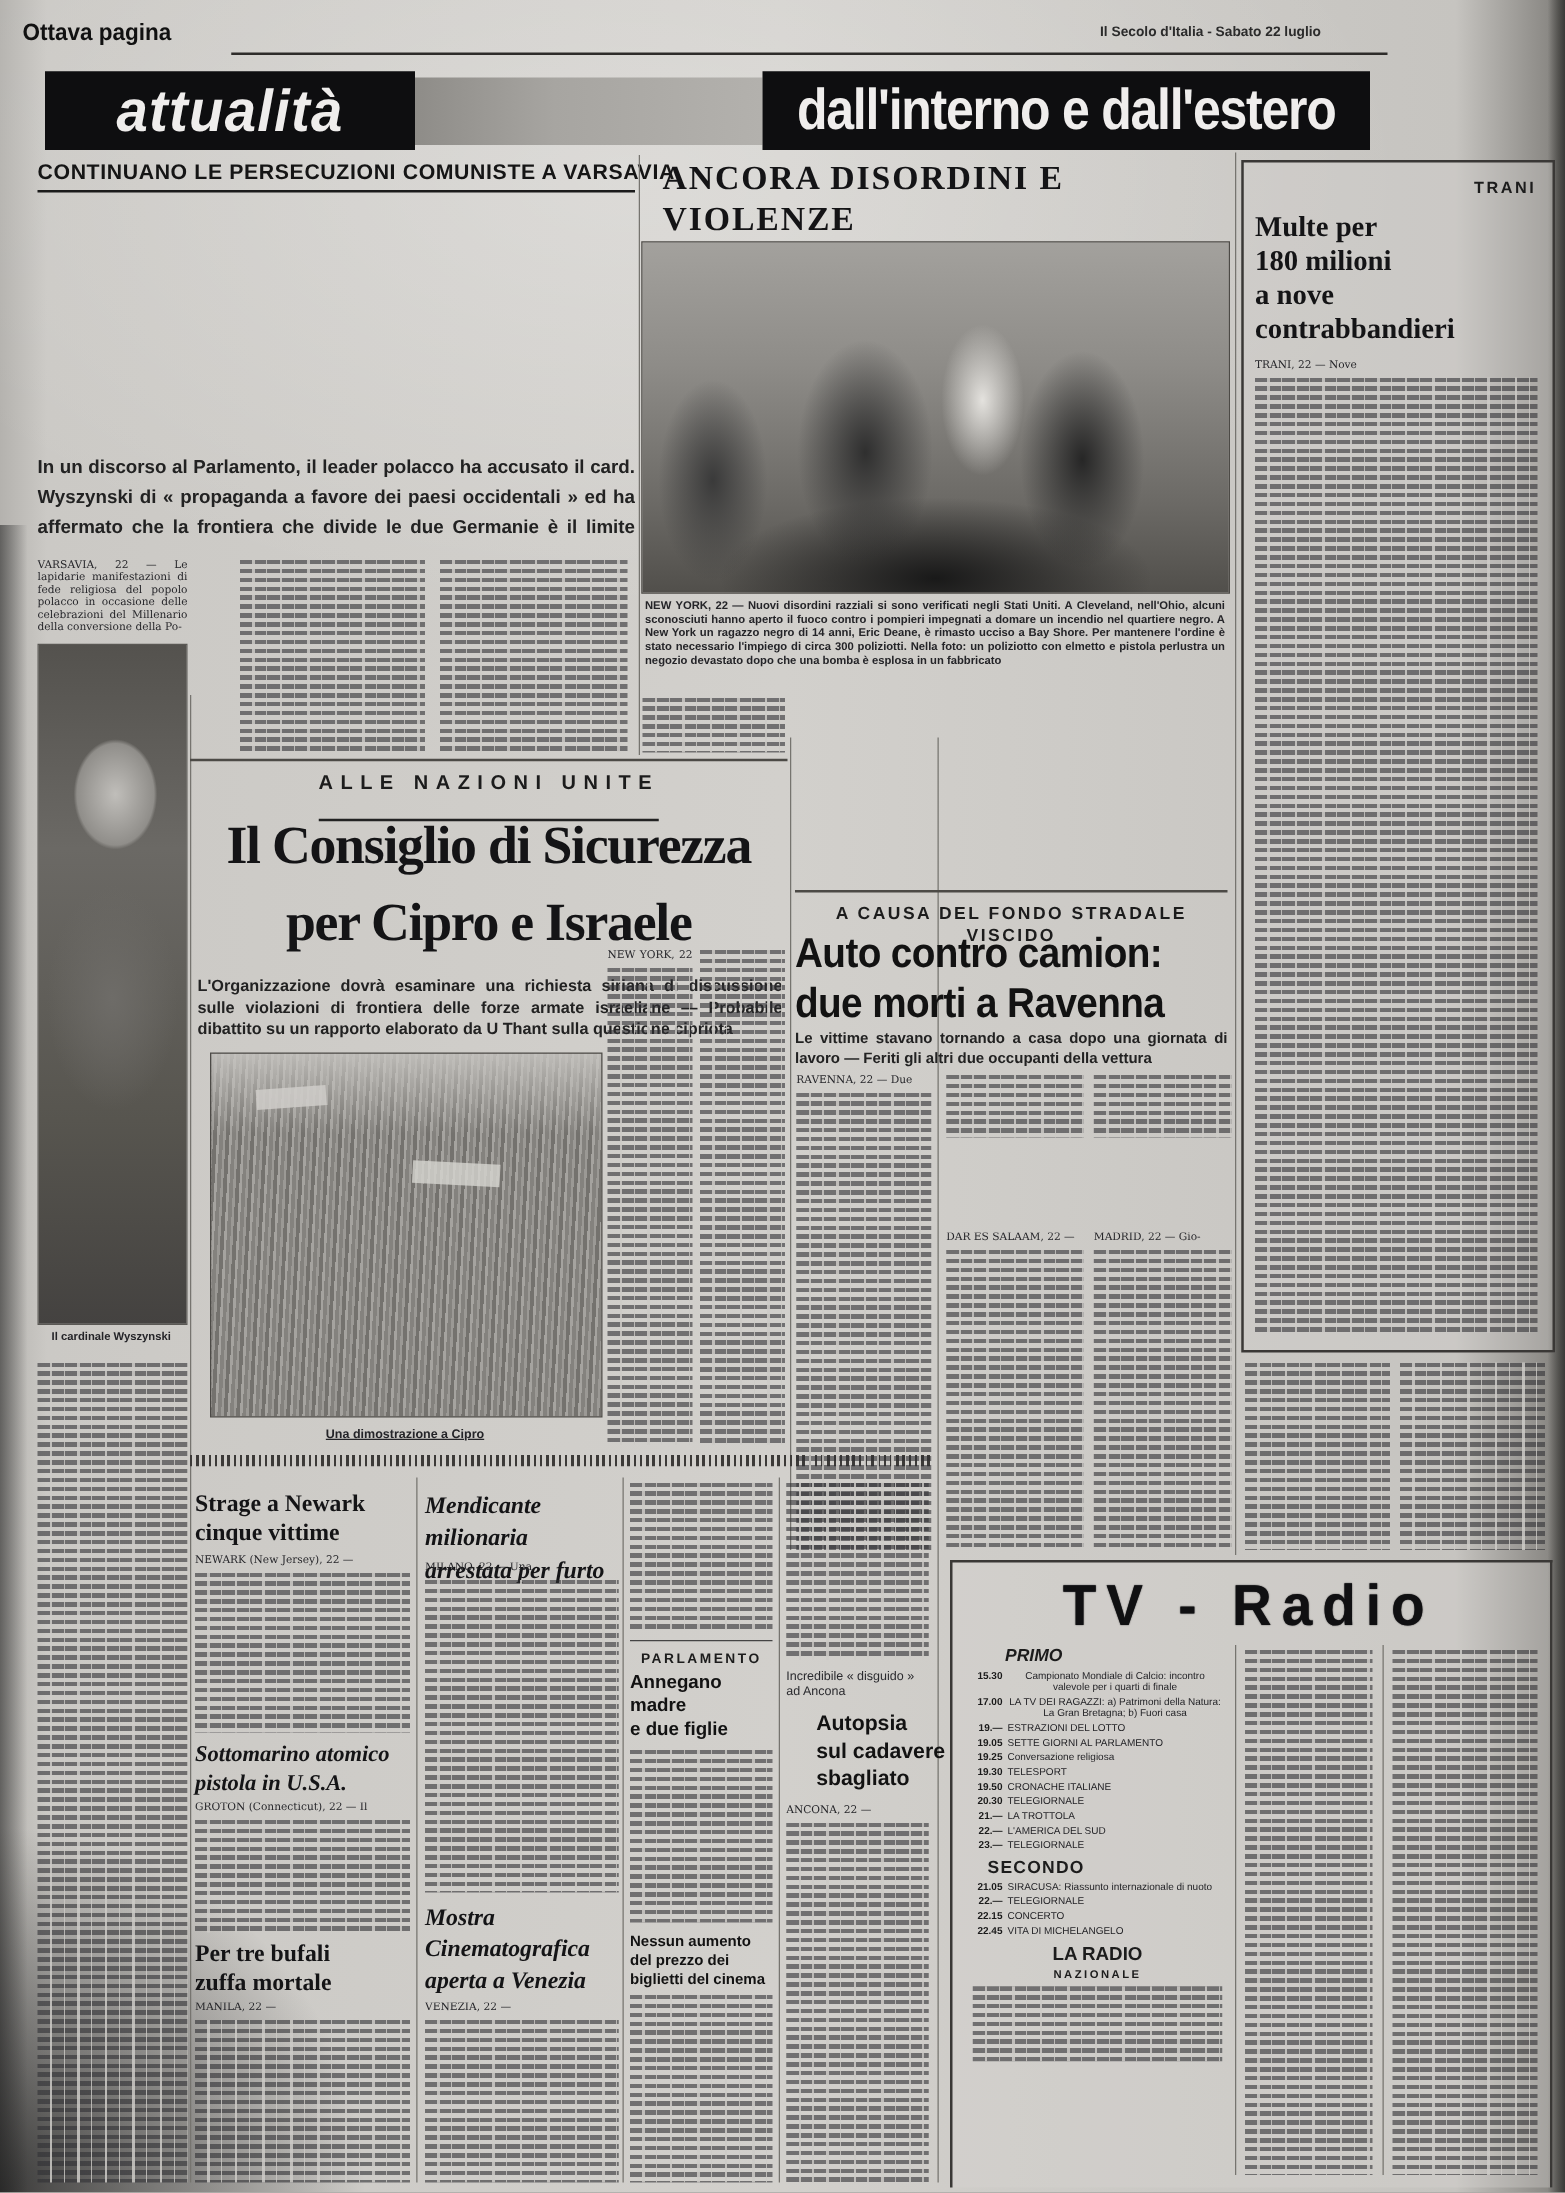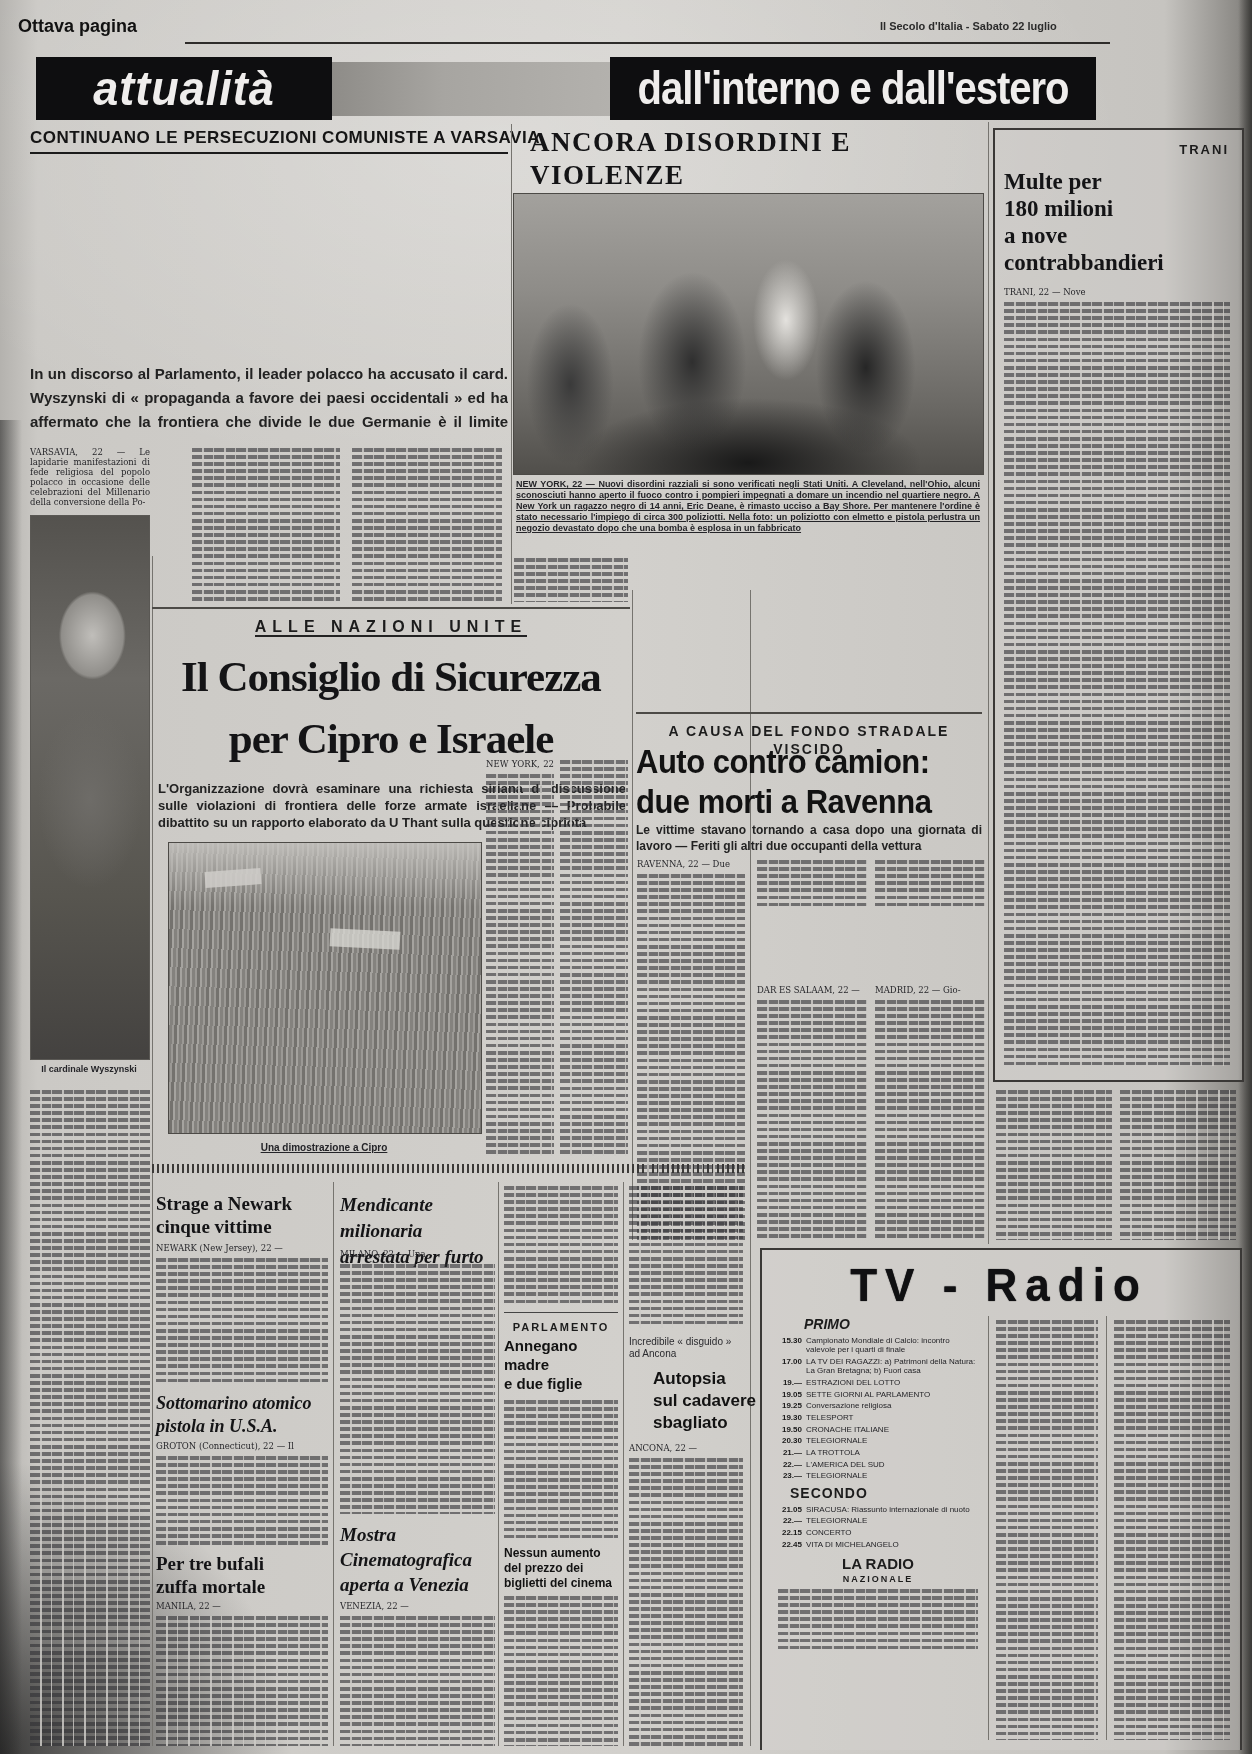--- a/index.html
+++ b/index.html
@@ -17,26 +17,26 @@
       repeating-linear-gradient(180deg, rgba(48,48,52,.6) 0 3.6px, rgba(48,48,52,0) 3.6px 7.1px);
       filter:blur(.35px);}
   .vrule{width:1px;background:#76746f;}
   .hrule{height:1px;background:#4c4a46;}
   .kick{font:bold 17px/20px "Liberation Sans",sans-serif;letter-spacing:.5px;color:#151515;
         transform:scaleY(1.08);transform-origin:top left;white-space:nowrap;}
   .serif-hl{font-weight:bold;font-family:Liberation Serif, serif;color:#141416;}
   .sans-hl{font-weight:bold;font-family:"Liberation Sans",sans-serif;color:#121212;}
   .banner{background:#0e0e10;display:flex;align-items:center;justify-content:center;}
   .banner span{color:#efedec;font-family:"Liberation Sans",sans-serif;font-weight:bold;}
-  .cap{font:bold 9px/11px "Liberation Sans",sans-serif;text-align:justify;color:#242428;text-decoration:underline;}
+  .cap{font:bold 9px/11px "Liberation Sans",sans-serif;text-align:justify;color:#242428;}
   .capc{font:bold 10px/12px "Liberation Sans",sans-serif;text-align:center;color:#242428;}
   .hatch{background:repeating-linear-gradient(90deg,#3c3a38 0 2px, rgba(0,0,0,0) 2px 5px);}
   .tvrow{display:flex;gap:4px;margin-bottom:2.5px;}
   .tvtime{font:bold 8px/9.2px "Liberation Sans",sans-serif;width:24px;flex:none;text-align:right;color:#1a1a1a;}
-  .tvtitle{font:8px/9.2px "Liberation Sans",sans-serif;color:#1f1f23;}
+  .tvtitle{font:8px/9.2px "Liberation Sans",sans-serif;color:#1f1f23;text-align:center;}
   .boxed{border:2px solid #3a3836;}
 </style>
 </head>
 <body>
 
 <div id="paper">
 
   <div class="abs" style="right:0;top:0;width:14px;height:1754px;background:linear-gradient(90deg,rgba(40,40,38,0),rgba(40,40,38,.75));"></div>
   <div class="abs" style="left:0;top:1420px;width:300px;height:334px;background:radial-gradient(circle at 0% 100%, rgba(25,25,25,.8), rgba(25,25,25,0) 65%);"></div>
   <div class="abs" style="left:0;top:420px;width:22px;height:1334px;background:linear-gradient(90deg,rgba(30,30,30,.55),rgba(30,30,30,0));"></div>
@@ -86,21 +86,21 @@
         radial-gradient(ellipse 70px 130px at 12% 68%, #3a3a3a, rgba(0,0,0,0) 62%),
         radial-gradient(ellipse 90px 150px at 38% 60%, #2f2f2f, rgba(0,0,0,0) 60%),
         radial-gradient(ellipse 60px 110px at 58% 45%, #e4e2de, rgba(0,0,0,0) 55%),
         radial-gradient(ellipse 80px 140px at 75% 62%, #262626, rgba(0,0,0,0) 62%),
         radial-gradient(ellipse 240px 90px at 50% 96%, #191919, rgba(0,0,0,0) 72%),
         linear-gradient(180deg, #a3a19d 0%, #8e8c88 35%, #6b6965 75%, #514f4b 100%);"></div>
   <div class="abs cap" style="left:516px;top:479px;width:464px;height:70px;">NEW YORK, 22 — Nuovi disordini razziali si sono verificati negli Stati Uniti. A Cleveland, nell'Ohio, alcuni sconosciuti hanno aperto il fuoco contro i pompieri impegnati a domare un incendio nel quartiere negro. A New York un ragazzo negro di 14 anni, Eric Deane, è rimasto ucciso a Bay Shore. Per mantenere l'ordine è stato necessario l'impiego di circa 300 poliziotti. Nella foto: un poliziotto con elmetto e pistola perlustra un negozio devastato dopo che una bomba è esplosa in un fabbricato</div>
 
   <div class="abs hrule" style="left:152px;top:607px;width:478px;height:2px;"></div>
   <div class="abs" style="left:152px;top:618px;width:478px;text-align:center;">
-    <span style="font:bold 16px/18px 'Liberation Sans',sans-serif;letter-spacing:6px;border-bottom:2px solid #222;padding-bottom:0;text-align:right;">ALLE NAZIONI UNITE</span>
+    <span style="font:bold 16px/18px 'Liberation Sans',sans-serif;letter-spacing:6px;border-bottom:2px solid #222;padding-bottom:20px;text-align:right;">ALLE NAZIONI UNITE</span>
   </div>
   <div class="abs serif-hl" style="left:152px;top:646px;width:478px;font-size:43px;line-height:62px;text-align:center;letter-spacing:-1px;">
     <div>Il Consiglio di Sicurezza</div>
     <div>per Cipro e Israele</div>
   </div>
   <div class="abs txb" style="left:158px;top:780px;width:468px;height:50px;font-size:13px;line-height:17px;">L'Organizzazione dovrà esaminare una richiesta siriana di discussione sulle violazioni di frontiera delle forze armate israeliane — Probabile dibattito su un rapporto elaborato da U Thant sulla questione cipriota</div>
 
   <div class="abs" style="left:168px;top:842px;width:312px;height:290px;border:1px solid #4c4a46;
        background:
         linear-gradient(180deg, rgba(200,198,194,.85) 0%, rgba(200,198,194,0) 22%),

